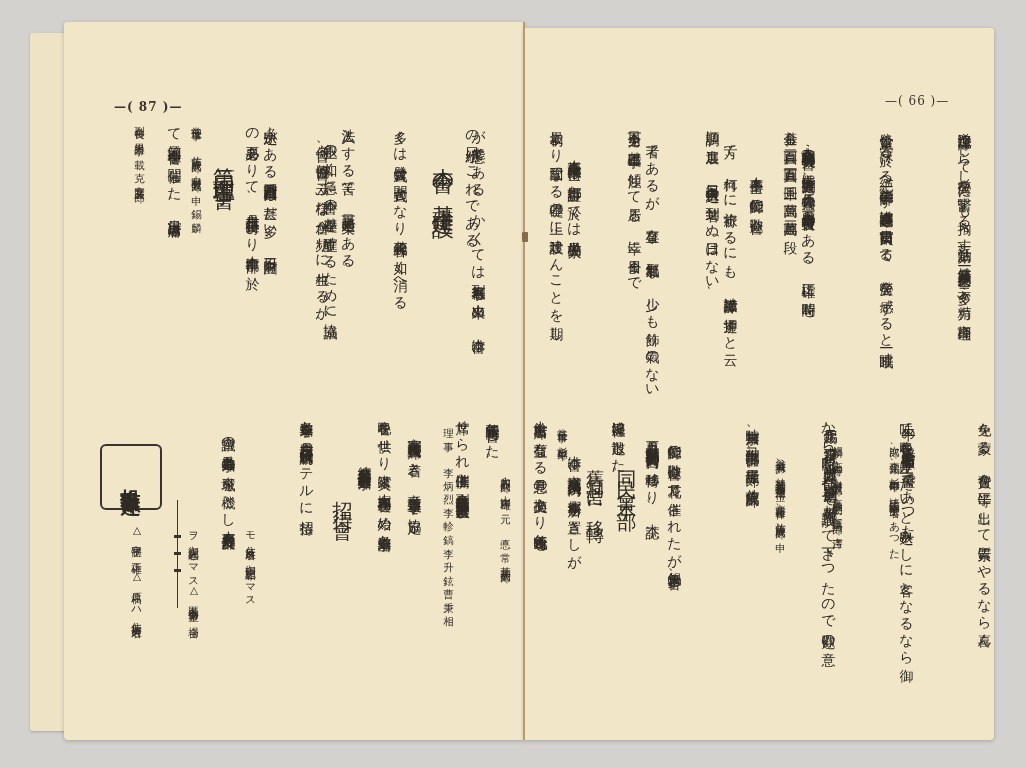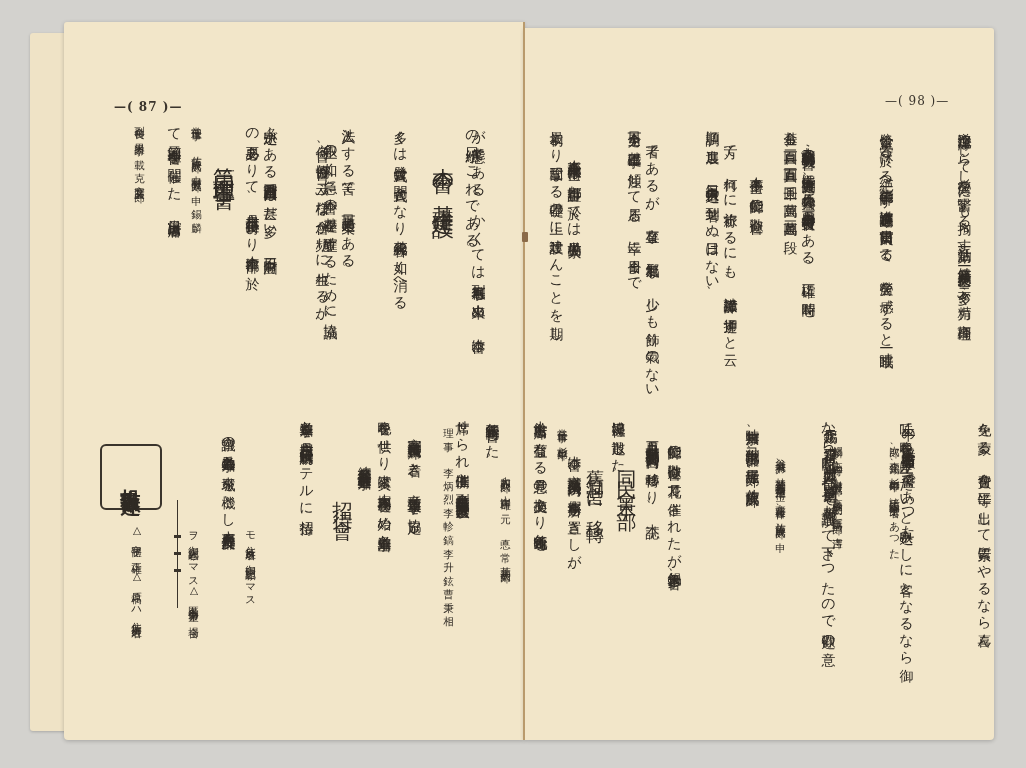--- a/index.html
+++ b/index.html
@@ -129,21 +129,21 @@
 <div class="vblock" style="left:376px; top:412px; height:290px;">
   <span class="col">午後五時閉會した。</span>
   <span class="col">　安藤副會長議長席に着き、種々重要事項を協定し</span>
 </div>
 <div class="vblock small" style="left:420px; top:420px; height:290px;">
   <span class="col">常任幹事　杉市郎平</span>
   <span class="col">　　　　大和與次郎　山岸富雄　元　　悳　常　荒井初太郎</span>
   <span class="col">理　事　　李　炳　烈　李　軫　鎬　李　升　鉉　曹　秉　相</span>
 </div>
 
-<div class="folio folio-right">—( 98 )—</div>
+<div class="folio folio-right">—( 66 )—</div>
 
 <div class="vblock" style="left:770px; top:122px; height:280px;">
   
   
   
   
   
   
   <span class="col">道路泥濘ならしにも拘らす、聽衆甚だ多く、高橋理</span>
   <span class="col">公會堂に於ける能仁事一師の講演會は當日雨天にて</span>

